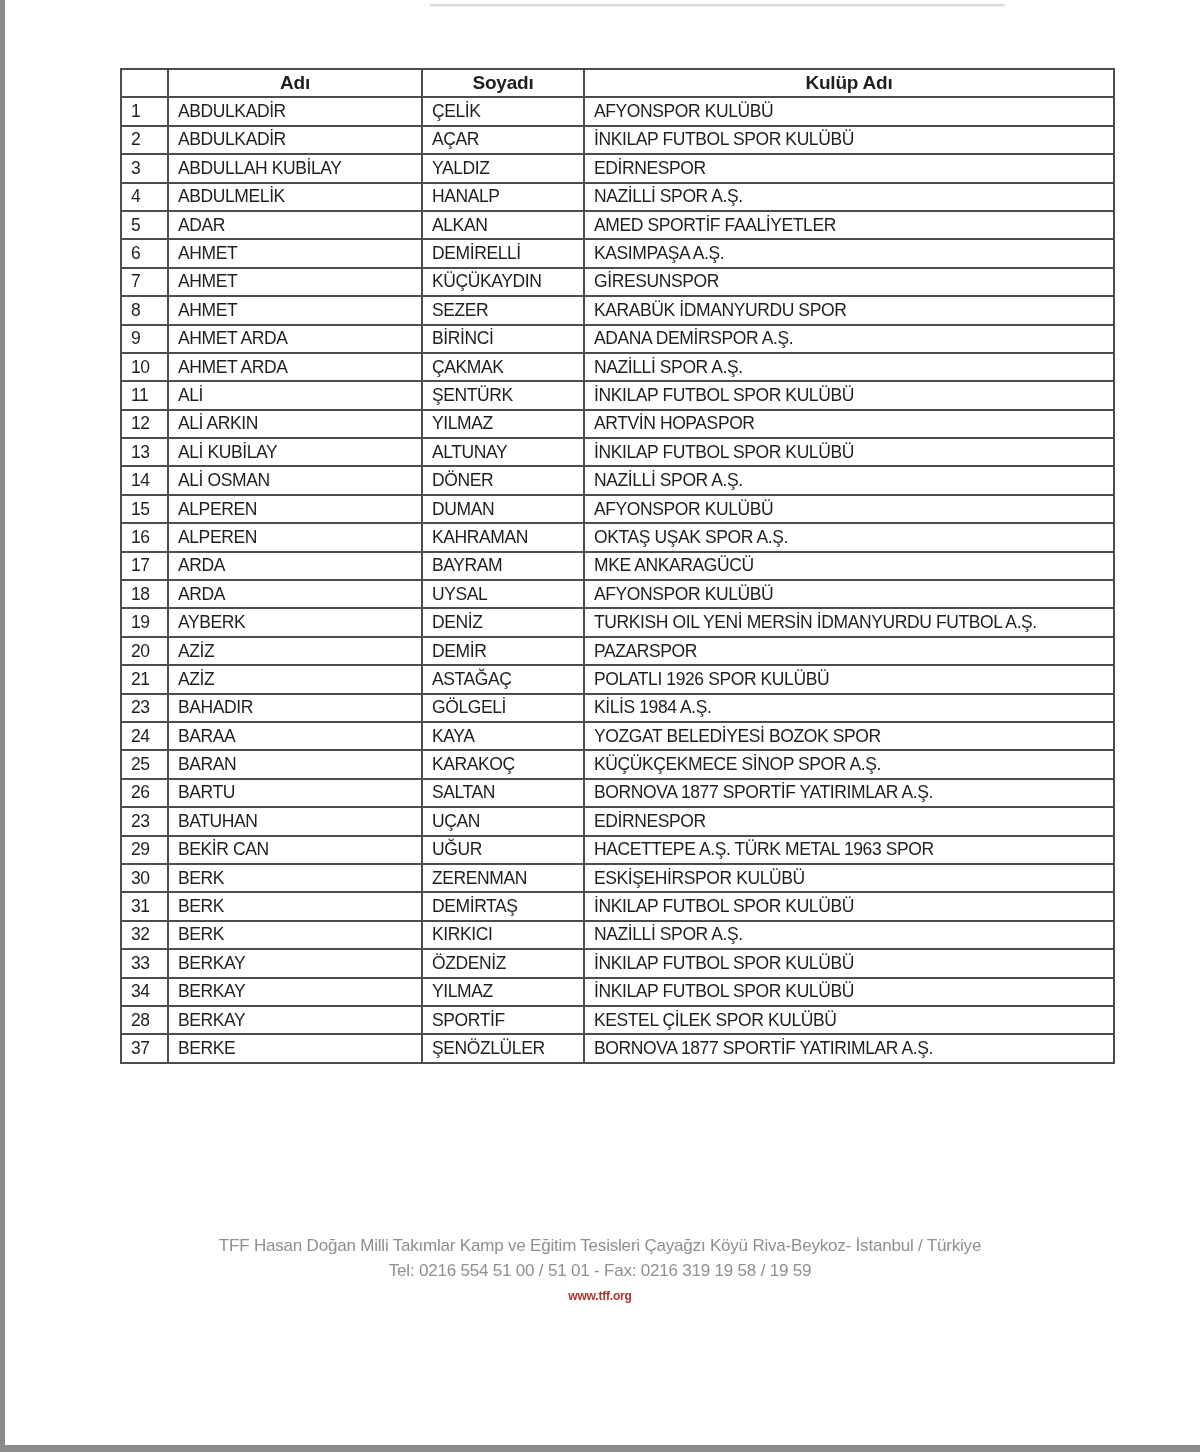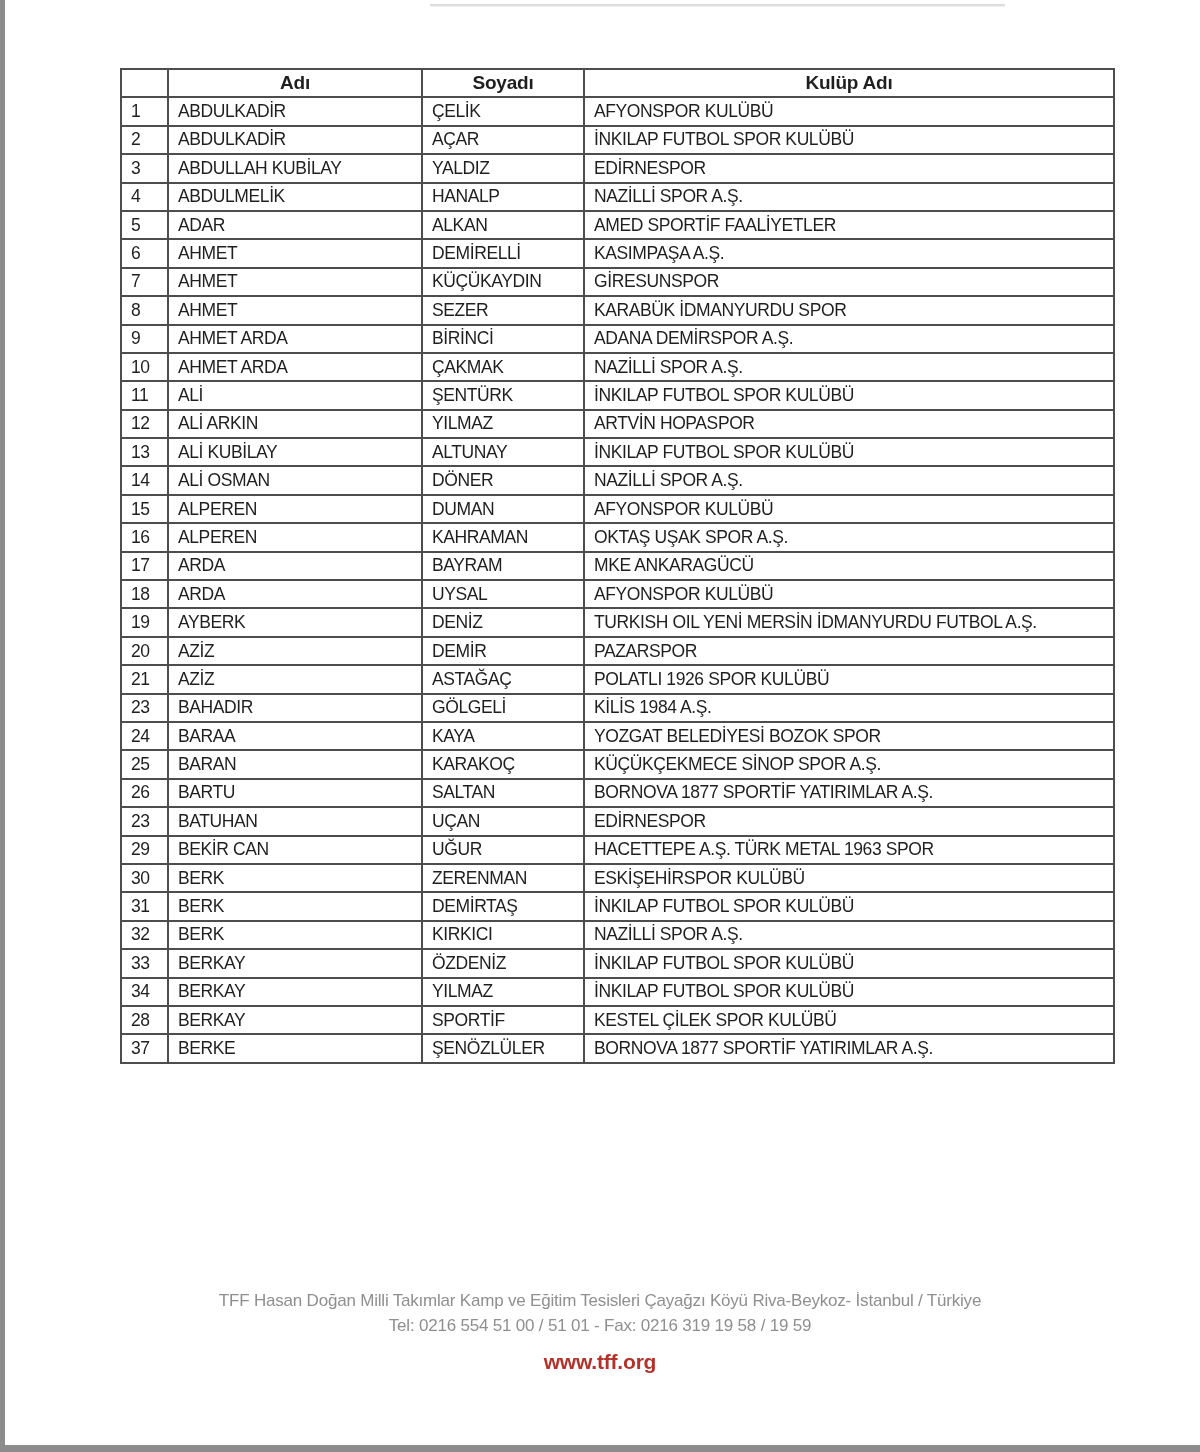--- a/index.html
+++ b/index.html
@@ -58,33 +58,33 @@
     text-align: left;
     padding-left: 9px;
   }
   col.c-no    { width: 47px; }
   col.c-name  { width: 254px; }
   col.c-sur   { width: 162px; }
   col.c-club  { width: 530px; }
   
   .footer {
     position: absolute;
-    left: 0; top: 1288px;
+    left: 0; top: 1233px;
     width: 100%;
     text-align: center;
   }
   .footer-line {
     color: #8f8f8f;
     font-size: 17px;
     line-height: 25px;
     letter-spacing: -0.2px;
   }
   .footer-site {
-    margin-top: 12px;
-    font-size: 21px;
+    margin-top: 6px;
+    font-size: 12px;
     font-weight: 700;
     letter-spacing: -0.2px;
   }
 </style>
 </head>
 <body>
 
 <div id="page">
   <div class="top-artifact"></div>
 

